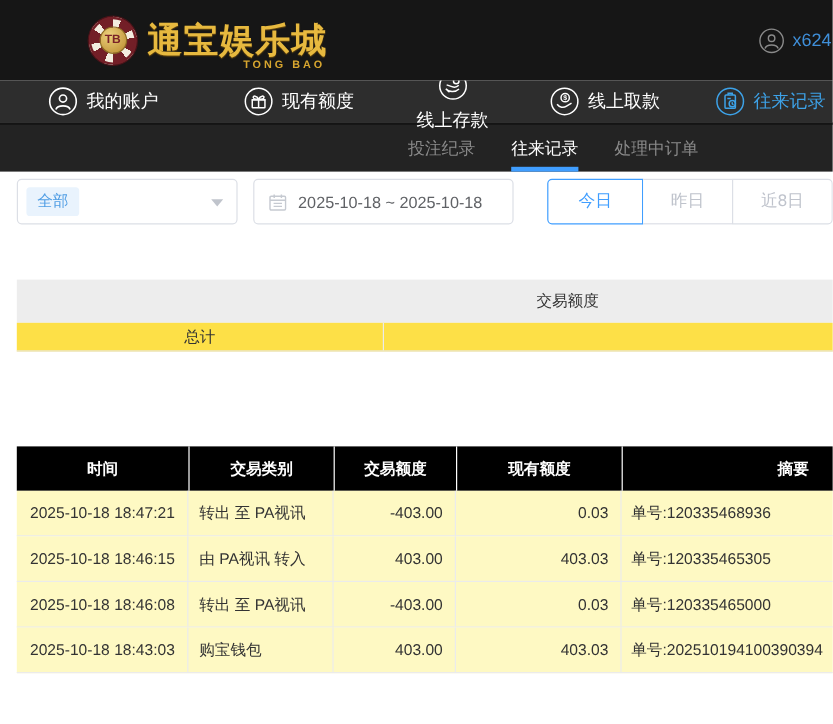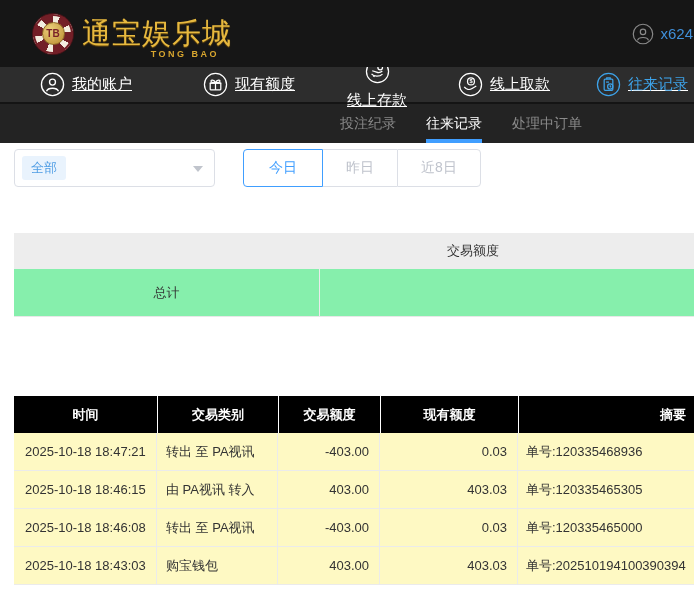--- a/index.html
+++ b/index.html
@@ -5,37 +5,37 @@
   * { margin:0; padding:0; box-sizing:border-box; }
   html,body { width:694px; height:603px; overflow:hidden; background:#fff;
     font-family:"Liberation Sans","DejaVu Sans",sans-serif; }
 
   
   .top-header { height:67px; background:#161616; display:flex; align-items:center; position:relative; }
   .logo { display:flex; align-items:center; margin-left:33px; }
   .chip { width:40px; height:40px; border-radius:50%; flex:0 0 auto;
     background:repeating-conic-gradient(#f3ede0 0deg 22deg, #731f27 22deg 60deg);
     box-shadow:inset 0 0 0 2px #731f27, 0 0 0 1px #4a1318;
-    display:flex; align-items:center; justify-content:center; }
+    display:flex; align-items:center; justify-content:center;margin-left:41px; }
   .chip-core { width:23px; height:23px; border-radius:50%;
     background:radial-gradient(circle at 35% 30%, #ecd07c, #b98a2e);
     border:1px solid #8d6b25; color:#7a2228; font-size:10px; font-weight:bold;
     display:flex; align-items:center; justify-content:center; }
   .logo-text { position:relative; margin-left:9px; padding-right:4px; }
-  .logo-cn { font-size:29px; font-weight:normal; color:#e7b93f; letter-spacing:1px;
+  .logo-cn { font-size:29px; font-weight:bold; color:#e7b93f; letter-spacing:1px;
     text-shadow:0 1px 1px #6d4c0d; }
-  .logo-en { position:absolute; right:17px; bottom:-5px; font-size:9px; font-weight:bold;
+  .logo-en { position:absolute; right:6px; bottom:-5px; font-size:9px; font-weight:bold;
     color:#d8a62f; letter-spacing:2.5px; white-space:nowrap; }
   .account { position:absolute; right:0; top:0; height:100%; display:flex; align-items:center;
     gap:6px; color:#3f8fd9; font-size:15px; padding-right:1px; }
   .account .av-icon { color:#8a8a8a; display:flex; }
 
   
   .main-nav { height:35px; background:#2d2d2d; display:flex; align-items:center;
-    color:#fff; font-size:15px;text-decoration:underline; }
+    color:#fff; font-size:15px; }
   .nav-item { display:flex; align-items:center; gap:7px; white-space:nowrap; cursor:pointer; }
   .nav-item .nav-icon { display:flex; }
   .nav-item svg { width:25px; height:25px; display:block; }
   .nav-item:nth-child(1){ margin-left:40px; }
   .nav-item:nth-child(2){ margin-left:71px; }
   .nav-item:nth-child(3){ margin-left:52px;flex-direction:column; }
   .nav-item:nth-child(4){ margin-left:51px; }
   .nav-item:nth-child(5){ margin-left:46px; }
   .nav-item.active { color:#3da2e8; }
 
@@ -68,32 +68,32 @@
     border-right:none; cursor:pointer; font-family:inherit; }
   .qr:last-child { border-right:1px solid #dcdfe6; border-radius:0 4px 4px 0; }
   .qr:first-child { border-radius:4px 0 0 4px; }
   .qr.active { border:1px solid #409eff; color:#409eff; }
   .qr.active + .qr { border-left:none; }
   .qr.w1 { width:80px;margin-left:20px; } .qr.w2 { width:74px; } .qr.w3 { width:84px; }
 
   
   .summary-table { width:680px; font-size:13px; color:#333; }
   .sum-header { display:flex; height:36px; background:#ededed; align-items:center; }
-  .sum-row { display:flex; height:48px; background:#86efac; border-bottom:1px solid #e8e8e8; }
+  .sum-row { display:flex; height:24px; background:#fde047; border-bottom:1px solid #e8e8e8; }
   .sc { display:flex; align-items:center; justify-content:center; height:100%; }
   .sc1 { width:306px; } .sc2 { width:306px; } .sc3 { flex:1; }
   .sum-row .sc1, .sum-row .sc2 { border-right:1px solid #ebebeb; }
 
   
   .tx-table { width:680px; margin-top:79px; font-size:13px; color:#333; }
   .tx-header { display:flex; height:37px; background:#000000; color:#fff; font-weight:bold; }
   .tc { display:flex; align-items:center; justify-content:center; height:100%; }
   .c1 { width:143px; } .c2 { width:121px; } .c3 { width:102px; } .c4 { width:138px; } .c5 { flex:1; }
   .tx-header .tc + .tc { border-left:1px solid #fff; }
-  .tx-header .c5 { justify-content:flex-end; padding-right:8px; }
+  .tx-header .c5 { justify-content:flex-end; padding-right:20px; }
   .tx-row { display:flex; height:38px; border-bottom:1px solid #ebebeb; background:#fef9c3; }
   .tx-row .c1, .tx-row .c2, .tx-row .c3, .tx-row .c4 { border-right:1px solid #ebebeb; }
   .tx-row .c1 { justify-content:flex-start; padding-left:11px; }
   .tx-row .c2 { justify-content:flex-start; padding-left:9px; }
   .tx-row .c3, .tx-row .c4 { justify-content:flex-end; padding-right:10px; }
   .tx-row .c5 { justify-content:flex-start; padding-left:8px; }
 </style>
 </head>
 <body>
 
@@ -187,20 +187,33 @@
   <div class="tab">处理中订单</div>
 </div>
 
 <main class="content">
 
   <div class="filter-row">
     <div class="select-box">
       <span class="tag">全部</span>
       <span class="caret"></span>
     </div>
+    <div class="date-box">
+      <span class="cal-icon">
+        <svg width="15" height="15" viewBox="0 0 15 15" fill="none" stroke="currentColor" stroke-width="1.2">
+          <rect x="1" y="2.5" width="13" height="11.5" rx="1"></rect>
+          <line x1="4.5" y1="1" x2="4.5" y2="4"></line>
+            <line x1="10.5" y1="1" x2="10.5" y2="4"></line>
+          <line x1="1" y1="5.8" x2="14" y2="5.8"></line>
+          <line x1="4" y1="8.5" x2="11" y2="8.5"></line>
+            <line x1="4" y1="11" x2="11" y2="11"></line>
+        </svg>
+      </span>
+      <span>2025-10-18 ~ 2025-10-18</span>
+    </div>
     <div class="quick-ranges">
       <button class="qr w1 active">今日</button>
       <button class="qr w2">昨日</button>
       <button class="qr w3">近8日</button>
     </div>
   </div>
 
   <div class="summary-table">
     <div class="sum-header">
       <div class="sc sc1"></div>

